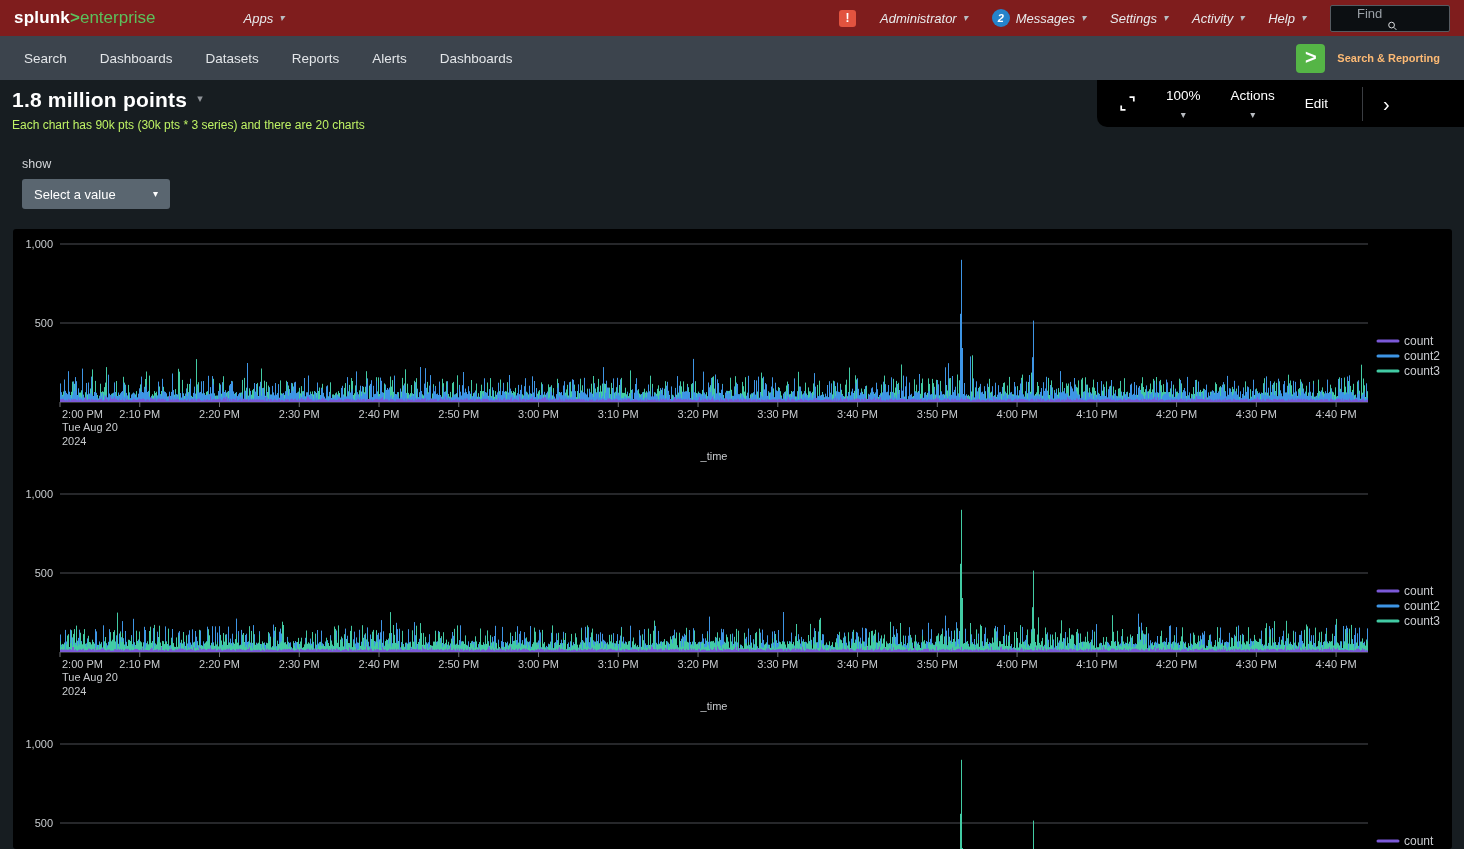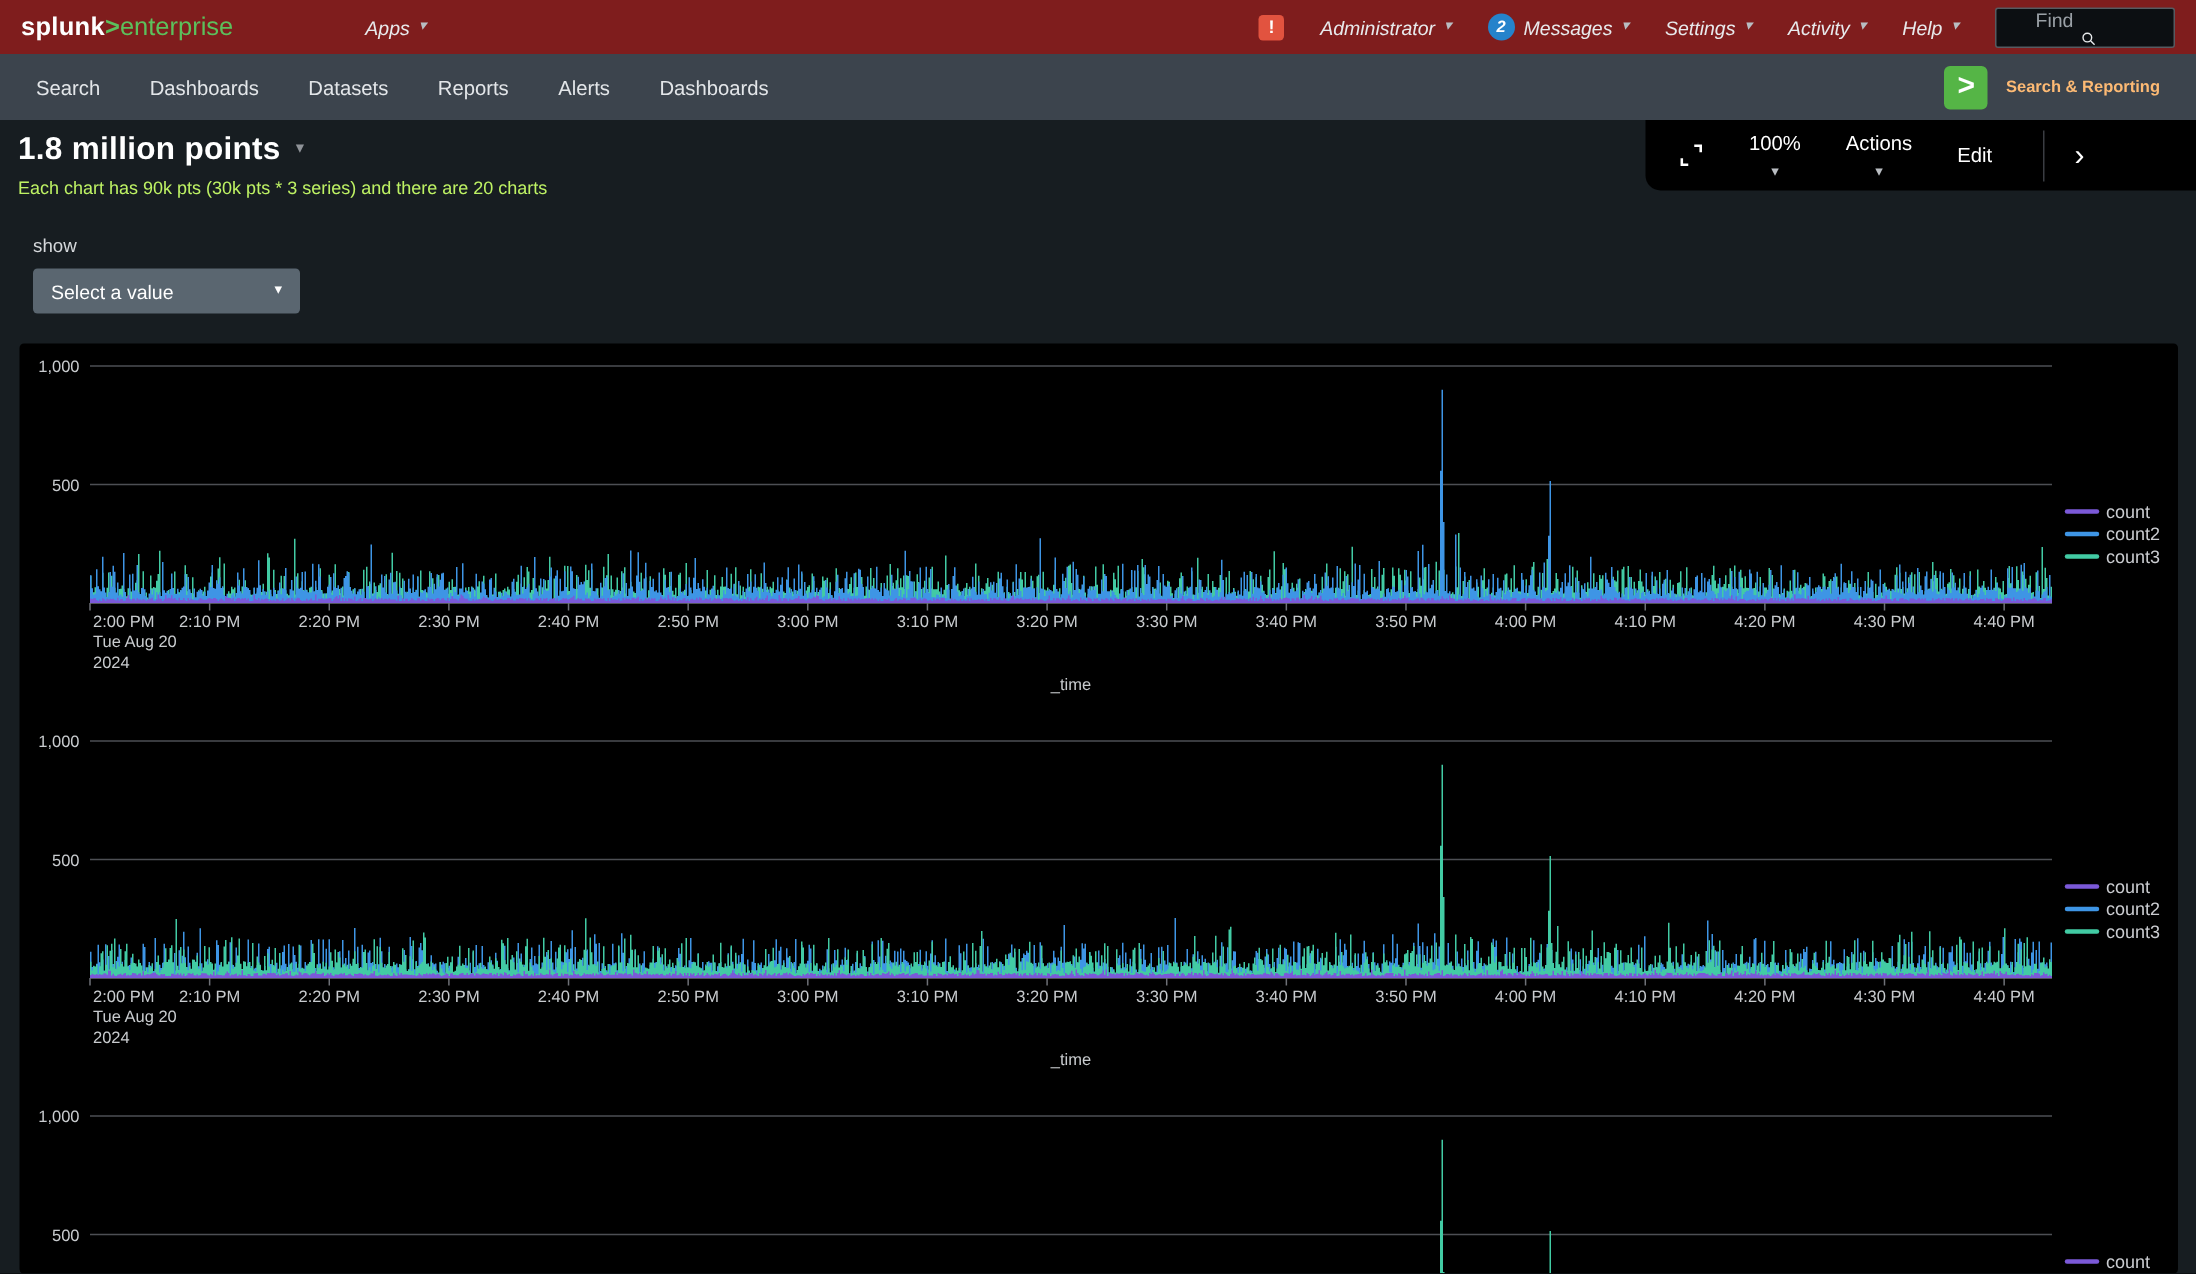--- a/index.html
+++ b/index.html
@@ -67,21 +67,21 @@
     display:flex; align-items:center; color:#ffffff; z-index:3; padding-left:22px;
   }
   .tool-item{ display:flex; align-items:center; gap:7px; font-size:13.5px; cursor:pointer; margin-right:30px; white-space:nowrap;flex-direction:column; }
   .tool-sep{ width:1px; height:34px; background:#3a3d42; margin:0 0 0 4px; }
   .tool-chevron{ font-size:20px; color:#ffffff; padding:0 22px 0 20px; cursor:pointer; line-height:1; }
   .expand-icon{ cursor:pointer; margin-right:30px; display:flex; }
   
   .controls{ position:absolute; left:22px; top:157px; z-index:2; }
   .ctl-label{ color:#d4d7da; font-size:12.5px; }
   .select{
-    margin-top:8px; width:178px; height:30px; background:#5a6670; border-radius:3px;
+    margin-top:8px; width:148px; height:30px; background:#5a6670; border-radius:3px;
     display:flex; align-items:center; padding:0 12px; cursor:pointer;
   }
   .select .sel-text{ color:#ffffff; font-size:13px; flex:1; }
   .select .caret{ color:#ffffff; }
   
   .panel{
     position:absolute; left:13px; top:229px; width:1439px; height:620px;
     background:#000000; border-radius:3px; overflow:hidden;
   }
   svg{ font-family:"Liberation Sans", sans-serif; display:block; }

